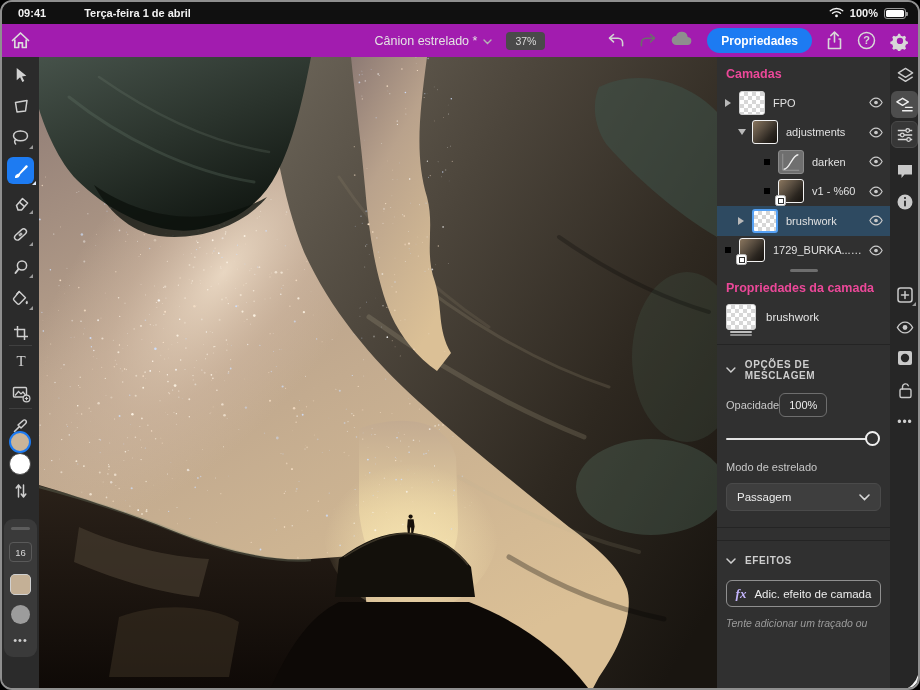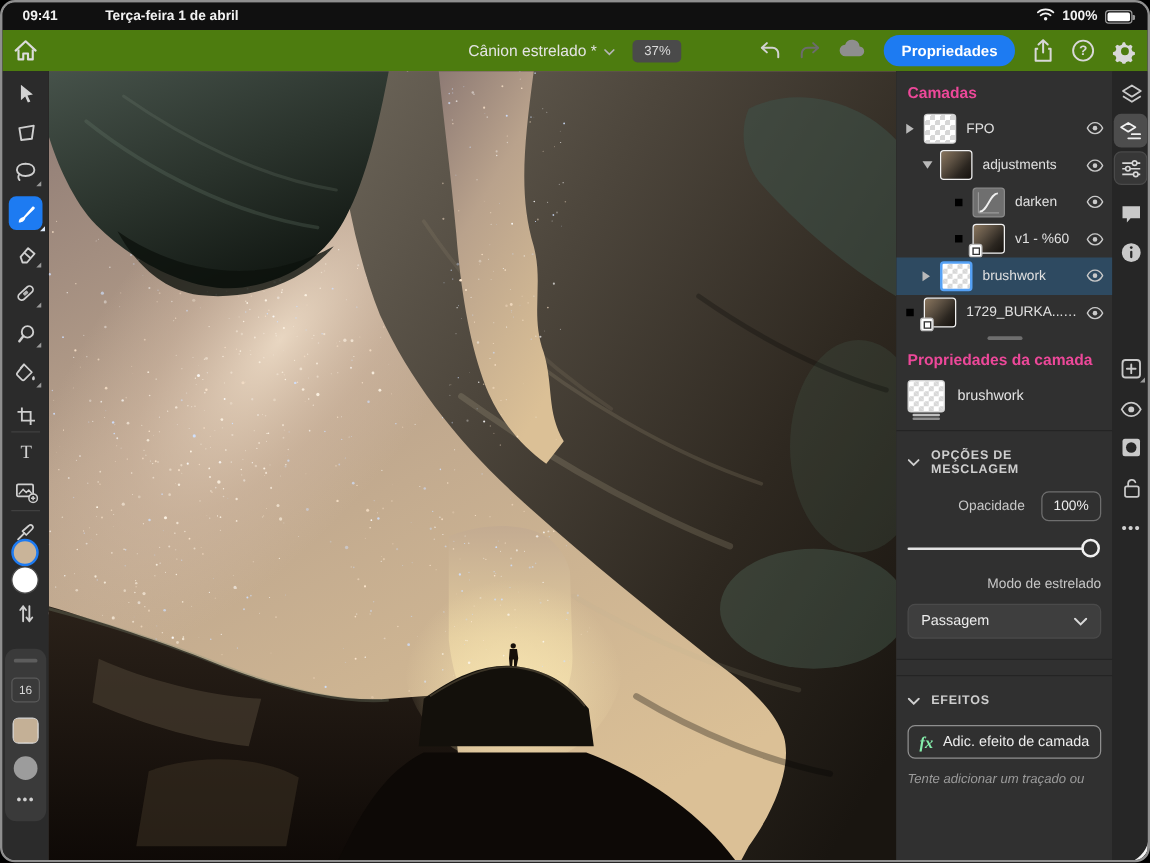--- a/index.html
+++ b/index.html
@@ -10,21 +10,21 @@
   
   .status-bar{position:absolute;left:0;top:0;width:100%;height:22px;background:#101010;display:flex;align-items:center;justify-content:space-between;padding:0 12px 0 16px;color:#f2f2f2;font-size:11px;}
   .status-left{display:flex;gap:10px;align-items:center;font-weight:700;}
   .status-left .date{font-weight:700;margin-left:28px;}
   .status-right{display:flex;gap:6px;align-items:center;font-weight:700;}
   .battery{position:relative;width:22px;height:11px;border:1px solid #9a9a9a;border-radius:3px;}
   .battery .fill{position:absolute;inset:1px;background:#fff;border-radius:1.5px;}
   .battery .nub{position:absolute;right:-3px;top:3px;width:2px;height:4px;background:#9a9a9a;border-radius:0 1px 1px 0;}
 
   
-  .toolbar{position:absolute;left:0;top:22px;width:100%;height:33px;background:#4d7c0f;display:flex;align-items:center;}
+  .toolbar{position:absolute;left:0;top:22px;width:100%;height:33px;background:#a21caf;display:flex;align-items:center;}
   .tb-left{position:absolute;left:8px;top:0;height:33px;display:flex;align-items:center;}
   .tb-center{position:absolute;left:0;right:0;top:0;height:33px;display:flex;align-items:center;justify-content:center;gap:14px;}
   .doc-title{display:flex;align-items:center;gap:6px;color:#e4e4e4;font-size:12.5px;}
   .zoom-pill{background:#4a4a4a;color:#dcdcdc;font-size:10.5px;padding:3px 9px;border-radius:4px;}
   .tb-right{position:absolute;right:8px;top:0;height:33px;display:flex;align-items:center;gap:14px;}
   .share-btn{background:#1d7bf2;color:#fff;font-size:12px;font-weight:700;border:none;border-radius:13px;height:25px;padding:0 14px;display:flex;align-items:center;}
   .icon-btn{display:flex;align-items:center;justify-content:center;background:none;border:none;padding:0;}
 
   
   .left-rail{position:absolute;left:0;top:55px;width:37px;height:635px;background:#2b2b2b;}
@@ -70,29 +70,29 @@
   .l-name{flex:1;color:#e0e0e0;font-size:11px;margin-left:8px;white-space:nowrap;overflow:hidden;text-overflow:ellipsis;}
   .eye-btn{background:none;border:none;padding:0;display:flex;flex:0 0 auto;margin-left:4px;}
   .grip{height:10px;display:flex;align-items:center;justify-content:center;}
   .grip i{width:28px;height:3px;border-radius:2px;background:#6e6e6e;}
   .props-head-row{display:flex;align-items:center;gap:10px;padding:2px 9px 8px 9px;}
   .props-thumb{width:30px;height:26px;border-radius:3px;position:relative;}
   .props-thumb::after{content:"";position:absolute;left:3px;right:3px;bottom:-4px;height:2px;background:#bfbfbf;border-radius:1px;box-shadow:0 3px 0 #8f8f8f;}
   .props-layer-name{color:#e3e3e3;font-size:11.5px;}
   .hdiv{height:1px;background:#242424;margin:6px 0;}
   .sec-head{display:flex;align-items:center;gap:9px;padding:8px 9px;color:#cecece;font-size:10px;letter-spacing:.6px;font-weight:700;}
-  .prop-row{display:flex;align-items:center;justify-content:flex-end;padding:4px 9px;gap:13px;}
+  .prop-row{display:flex;align-items:center;justify-content:flex-start;padding:4px 9px;}
   .prop-label{color:#c7c7c7;font-size:11px;}
   .value-box{border:1px solid #6e6e6e;border-radius:6px;color:#ececec;font-size:11px;padding:5px 9px;}
   .slider{position:relative;margin:10px 12px 6px 9px;height:16px;}
   .slider .track{position:absolute;left:0;right:0;top:7px;height:2px;background:#e2e2e2;border-radius:1px;}
   .slider .knob{position:absolute;right:-2px;top:0;width:15px;height:15px;border-radius:50%;background:#303030;border:2px solid #f0f0f0;}
   .dropdown{margin:6px 9px;height:28px;background:#3e3e3e;border-radius:6px;display:flex;align-items:center;justify-content:space-between;padding:0 10px;color:#ececec;font-size:11.5px;border:1px solid #4a4a4a;}
   .panel-btn{margin:6px 9px;height:27px;border:1px solid #8f8f8f;border-radius:6px;background:none;display:flex;align-items:center;justify-content:center;gap:8px;color:#ececec;font-size:11.5px;}
-  .fx-glyph{font-size:13px;font-style:italic;font-weight:700;color:#86efac;font-family:"Liberation Serif","DejaVu Serif",serif;}
+  .fx-glyph{font-size:13px;font-style:italic;font-weight:700;color:#c4b5fd;font-family:"Liberation Serif","DejaVu Serif",serif;}
   .hint{color:#9b9b9b;font-size:10.5px;font-style:italic;padding:4px 9px;}
 
   
   .right-rail{position:absolute;left:888px;top:55px;width:30px;height:635px;background:#262626;}
   .rr-icon{position:absolute;left:4px;width:22px;height:22px;display:flex;align-items:center;justify-content:center;}
   .rr-box{left:1px;width:27px;height:27px;border-radius:6px;}
   .rr-box.hot{background:#4d4d4d;}
   .rr-box.warm{background:#373737;border:1px solid #4a4a4a;}
   .rr-sub{position:absolute;right:0px;bottom:0px;width:0;height:0;border-style:solid;border-width:0 0 4px 4px;border-color:transparent transparent #9a9a9a transparent;}
   .corner-arc{position:absolute;right:-1px;bottom:-1px;}

